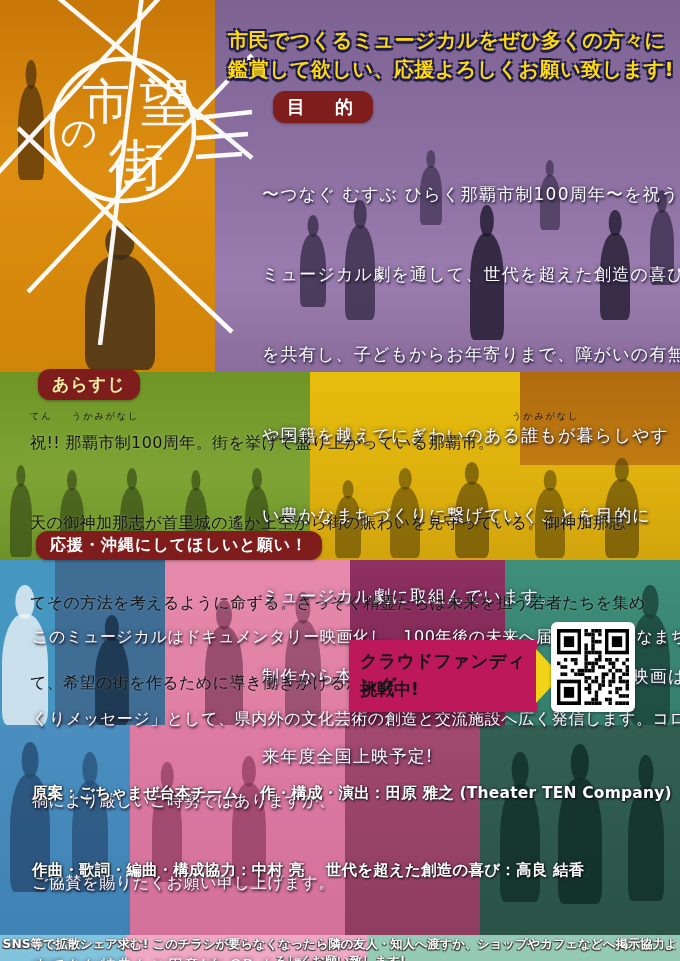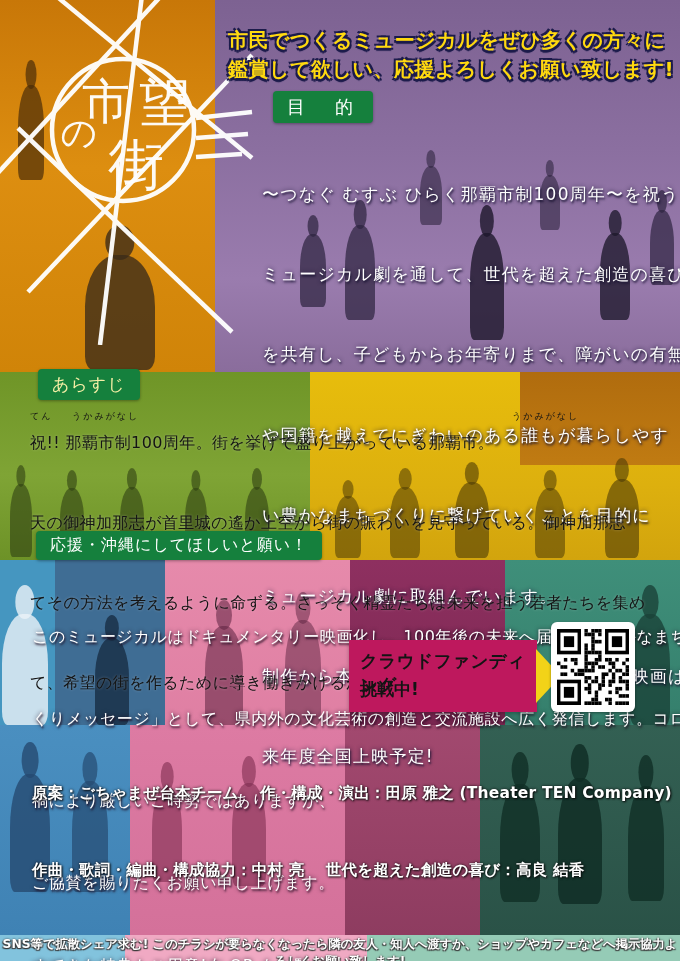--- a/index.html
+++ b/index.html
@@ -33,22 +33,22 @@
     width:42%;height:24%;background:var(--c);border-radius:50%;}
   .person::after{content:"";position:absolute;top:21%;left:0;right:0;bottom:0;
     background:var(--c);border-radius:45% 45% 12% 12%;}
   
   .logo{position:absolute;left:0;top:0;}
   
   .headline{position:absolute;left:228px;top:26px;width:452px;
     font-size:20px;font-weight:bold;line-height:29px;letter-spacing:.5px;
     color:#ffd90f;
     text-shadow:-2px -2px 0 #1c1b4b,2px -2px 0 #1c1b4b,-2px 2px 0 #1c1b4b,2px 2px 0 #1c1b4b,0 3px 1px #1c1b4b;}
-  .badge{position:absolute;background:#15803d;color:#fff;font-weight:normal;
-    border-radius:4px;padding:4px 14px;font-size:17px;letter-spacing:1px;
+  .badge{position:absolute;background:#7f1d1d;color:#fff;font-weight:bold;
+    border-radius:12px;padding:4px 14px;font-size:17px;letter-spacing:1px;
     box-shadow:0 1px 3px rgba(0,0,0,.35);white-space:nowrap;}
   .badge-purpose{left:273px;top:91px;letter-spacing:6px;font-size:18px;}
   .badge-synopsis{left:38px;top:341px;color:#f6efa6;margin-top:28px;}
   .badge-support{left:36px;top:531px;font-size:16px;}
   .para{position:absolute;white-space:pre;}
   .purpose-text{left:262px;top:127px;font-size:17px;line-height:26.8px;letter-spacing:1.2px;
     color:#fff;text-shadow:0 0 4px rgba(25,20,50,.85),1px 2px 2px rgba(25,20,50,.8);}
   .synopsis-text{left:30px;top:377px;font-size:16px;line-height:26.6px;letter-spacing:.4px;
     color:#141414;font-weight:500;text-shadow:0 0 3px rgba(255,255,255,.3);}
   .furi{position:absolute;font-size:9px;letter-spacing:2px;color:#141414;top:410px;}

